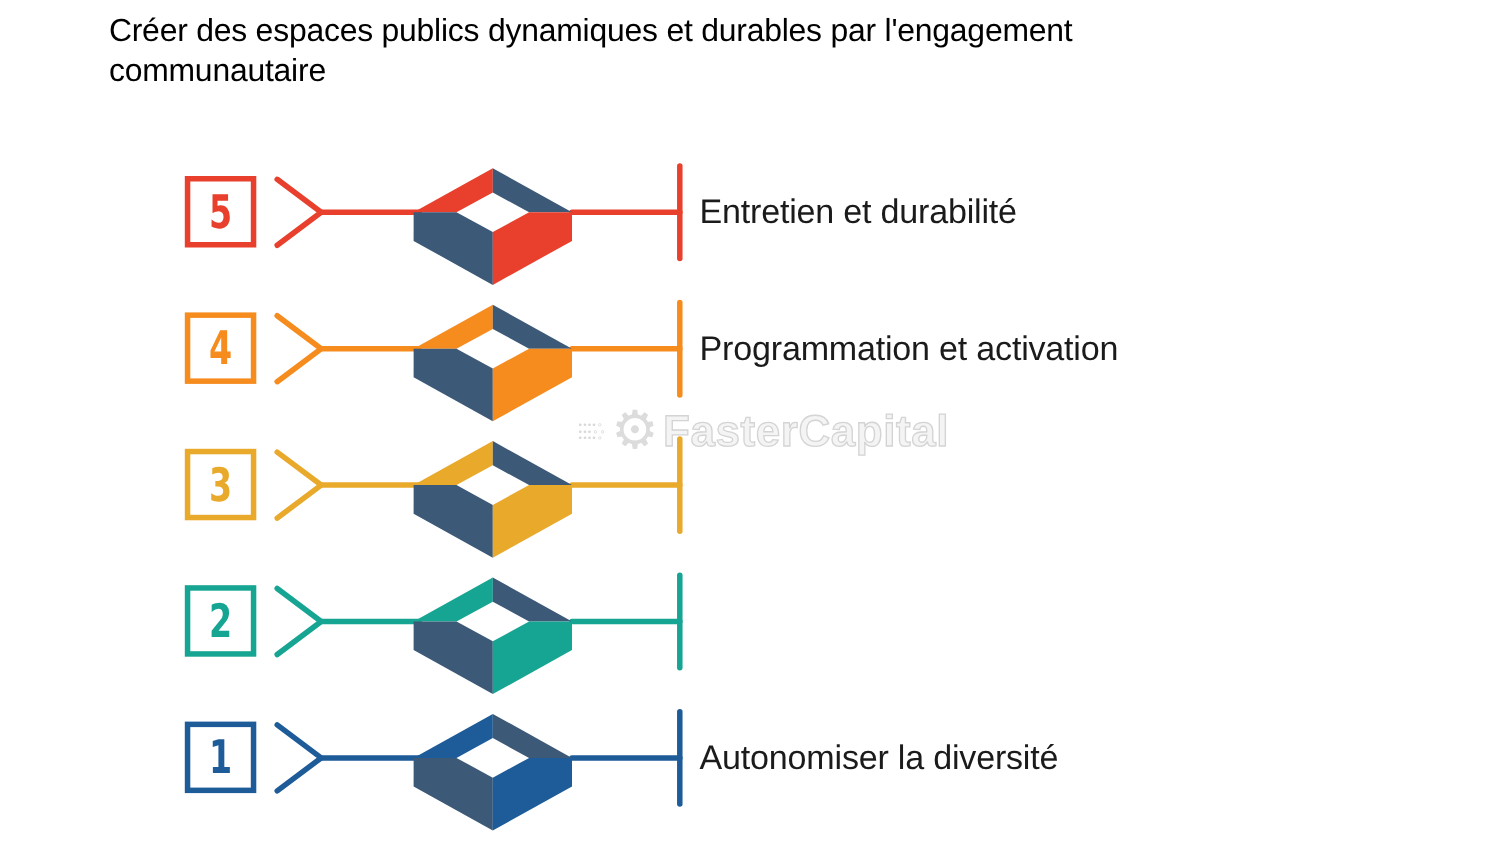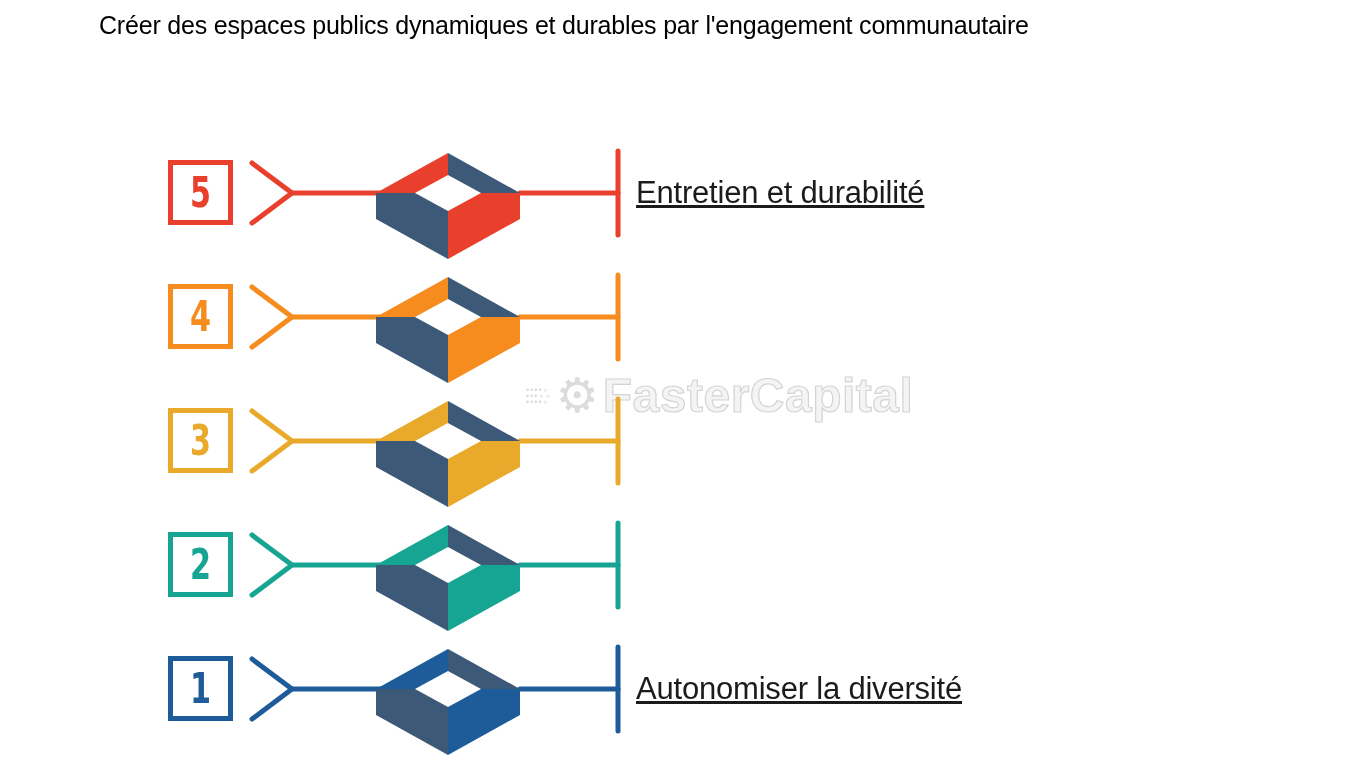--- a/index.html
+++ b/index.html
@@ -2,50 +2,50 @@
 <html style="--slate: #3C5977;"><head>
 <meta charset="utf-8">
 <style>
   html,body{margin:0;padding:0;background:#ffffff;}
   .canvas{
     position:relative;width:1350px;height:769px;background:#ffffff;
     overflow:hidden;font-family:"Liberation Sans", sans-serif;
   }
   .title{
     position:absolute;left:99px;top:10px;max-width:945px;
-    font-size:25px;line-height:1.26;color:#000;letter-spacing:-0.2px;
+    font-size:29px;line-height:1.26;color:#000;letter-spacing:-0.2px;
   }
   .watermark{
     position:absolute;left:526px;top:368px;display:flex;align-items:center;
     gap:4px;z-index:1;user-select:none;
   }
   .wm-dots{font-size:9px;line-height:6px;color:#d9d9d9;letter-spacing:1px;white-space:pre;}
   .wm-gear{font-size:48px;color:#dcdcdc;line-height:1;}
   .wm-text{
-    font-size:48px;font-weight:700;letter-spacing:0.5px;
+    font-size:40px;font-weight:700;letter-spacing:0.5px;
     color:rgba(205,205,205,0.22);
     -webkit-text-stroke:1.2px #d4d4d4;
   }
   .row{position:absolute;left:0;width:1350px;height:132px;z-index:2;}
   .numbox{
     position:absolute;left:168px;top:31px;width:55px;height:55px;
     border:5px solid var(--accent);display:flex;align-items:center;justify-content:center;
     background:#fff;
   }
   .num{
     color:var(--accent);font-weight:700;font-size:42px;line-height:1;
     transform:scaleX(0.72);font-family:"DejaVu Sans", sans-serif;
   }
   .connector{position:absolute;left:240px;top:0;}
   .connector .stroke{stroke:var(--accent);stroke-width:5;fill:none;stroke-linecap:round;}
   .face-accent{fill:var(--accent);}
   .face-slate{fill:var(--slate);}
   .label{
     position:absolute;left:636px;top:64px;transform:translateY(-50%);
-    font-size:31px;color:#1b1b1b;white-space:nowrap;letter-spacing:-0.2px;text-decoration:underline;
+    font-size:31px;color:#1b1b1b;white-space:nowrap;letter-spacing:-0.2px;
   }
 </style>
 </head>
 <body>
 
 <div class="canvas">
 
   <div class="title">Créer des espaces publics dynamiques et durables par l'engagement communautaire</div>
 
   <div class="watermark">
@@ -84,20 +84,21 @@
       <line class="stroke" x1="52" y1="64" x2="141" y2="64"></line>
       <line class="stroke" x1="280" y1="64" x2="378" y2="64"></line>
       <line class="stroke" x1="378" y1="22" x2="378" y2="106"></line>
       <g>
         <polygon class="face-accent" points="208,24 136,64 175,64 208,46"></polygon>
         <polygon class="face-slate" points="208,24 208,46 241,64 280,64"></polygon>
         <polygon class="face-slate" points="136,64 175,64 208,82 208,130 136,90"></polygon>
         <polygon class="face-accent" points="280,64 241,64 208,82 208,130 280,90"></polygon>
       </g>
     </svg>
+    <div class="label">Programmation et activation</div>
   </div>
 
   <div class="row" style="top: 377px; --accent: #E9A92B;">
     <div class="numbox">
       <span class="num">3</span>
     </div>
     <svg class="connector" width="385" height="132" viewBox="0 0 385 132">
       <polyline class="stroke" points="12,34 52,64 12,94"></polyline>
       <line class="stroke" x1="52" y1="64" x2="141" y2="64"></line>
       <line class="stroke" x1="280" y1="64" x2="378" y2="64"></line>

